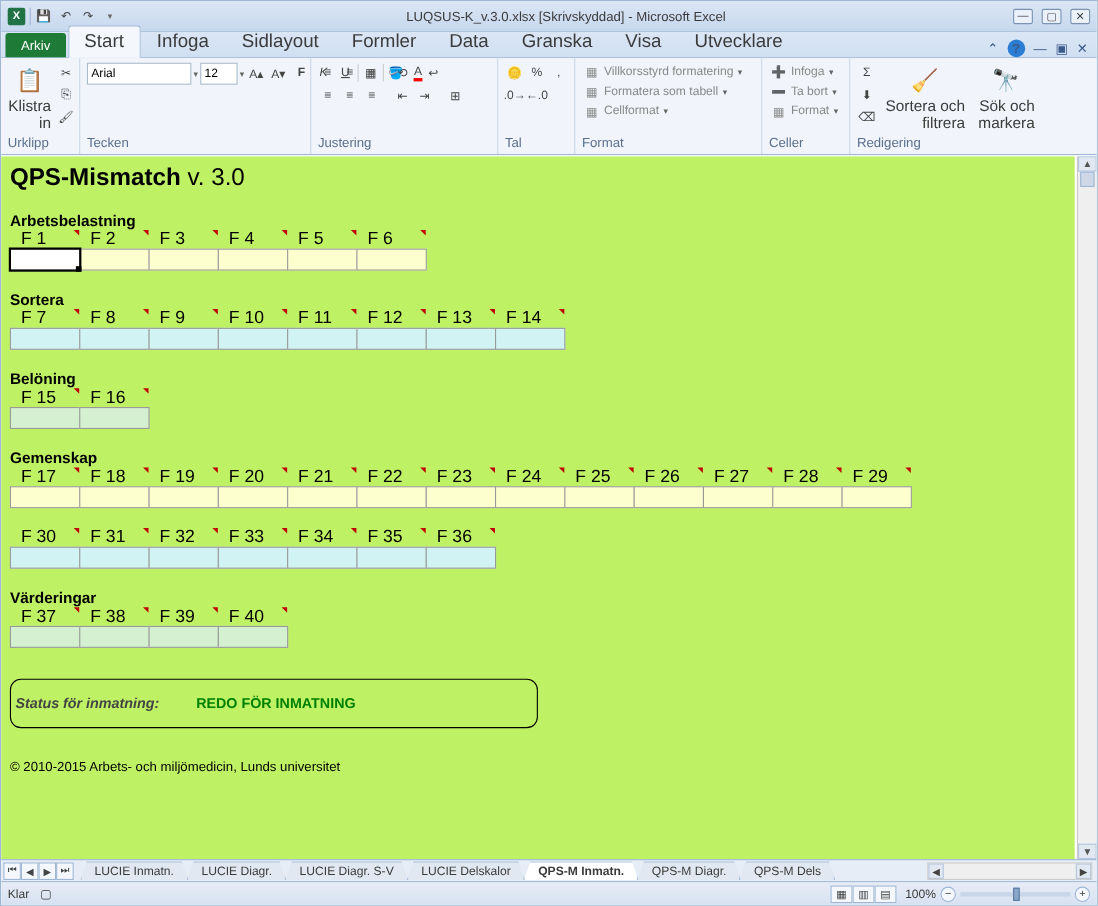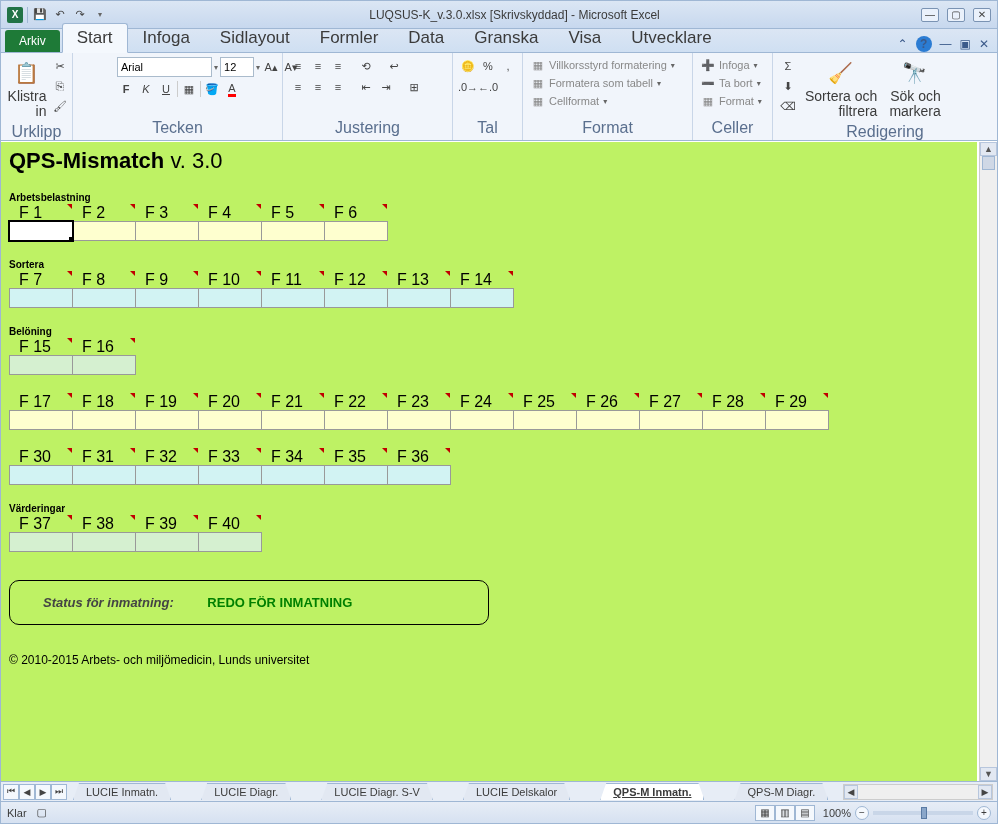--- a/index.html
+++ b/index.html
@@ -17,21 +17,21 @@
 .ribbon-tabs .file-tab { background:#1e7a37; color:#fff; padding:4px 14px; border-radius:3px 3px 0 0; margin-right:2px; cursor:pointer; font-size:12px; }
 .ribbon-tabs .tab { padding:4px 14px; color:#3b3b3b; cursor:pointer; font-size:17px; border:1px solid transparent; border-bottom:none;margin-top:16px; }
 .ribbon-tabs .tab.active { background:#f4f8fd; border:1px solid #9fb7d4; border-bottom:1px solid #f4f8fd; margin-bottom:-1px; border-radius:3px 3px 0 0; }
 .ribbon-tabs .right-icons { margin-left:auto; display:flex; gap:8px; padding-right:8px; align-items:center; }
 .ribbon-tabs .right-icons span { cursor:pointer; font-size:12px; color:#3b5a8a; }
 .help-circle { width:16px; height:16px; background:#2b7cd3; color:#fff; border-radius:50%; display:flex; align-items:center; justify-content:center; font-size:11px; font-weight:bold; }
 
 .ribbon { height:88px; background:#f1f5fb; border-bottom:1px solid #9fb7d4; display:flex; }
 .ribbon-group { border-right:1px solid #c9d6e8; padding:2px 6px; display:flex; flex-direction:column; }
 .ribbon-group .body { flex:1; display:flex; align-items:flex-start; gap:4px; padding-top:2px; }
-.ribbon-group .label { text-align:center; font-size:16px; color:#5a6f8e; padding:1px 0; }
+.ribbon-group .label { text-align:left; font-size:12px; color:#5a6f8e; padding:1px 0; }
 .ribbon-btn-lg { display:flex; flex-direction:column; align-items:center; gap:2px; padding:2px 4px; cursor:pointer; min-width:40px; }
 .ribbon-btn-lg .icon { width:28px; height:28px; display:flex; align-items:center; justify-content:center; font-size:20px; }
 .ribbon-btn-lg .text { font-size:14px; color:#3b3b3b; text-align:right; line-height:1.1; }
 .ribbon-col { display:flex; flex-direction:column; gap:2px; }
 .ribbon-mini { width:18px; height:18px; display:flex; align-items:center; justify-content:center; font-size:11px; cursor:pointer; color:#444; }
 .ribbon-row { display:flex; gap:2px; align-items:center; }
 .font-select { width:95px; height:20px; border:1px solid #abc; font-size:11px; padding:0 3px; background:#fff; }
 .size-select { width:34px; height:20px; border:1px solid #abc; font-size:11px; padding:0 3px; background:#fff; }
 .ribbon-item { display:flex; align-items:center; gap:4px; font-size:11px; color:#888; padding:1px 2px; cursor:pointer; white-space:nowrap; }
 .ribbon-item .ico { width:14px; height:14px; display:inline-flex; align-items:center; justify-content:center; font-size:11px; }
@@ -42,47 +42,47 @@
 .vscroll { position:absolute; top:0; right:0; width:18px; bottom:0; background:#efefef; border-left:1px solid #ccc; }
 .vscroll .thumb { position:absolute; top:14px; left:2px; right:2px; height:14px; background:#cfd8e6; border:1px solid #9fb7d4; }
 .vscroll .arrow { position:absolute; left:0; right:0; height:14px; display:flex; align-items:center; justify-content:center; font-size:9px; color:#555; background:#e2e8f2; border:1px solid #b7c6dd; }
 .vscroll .arrow.up { top:0; }
 .vscroll .arrow.down { bottom:0; }
 
 .main-title { font-family: Arial; font-size:22px; font-weight:bold; color:#000; }
 .main-title .ver { font-weight:normal; }
 
 .section { margin-top:18px; }
-.section-title { font-family: Arial; font-size:10px; font-weight:bold; color:#000; margin-bottom:1px; }
+.section-title { font-family: Arial; font-size:14px; font-weight:bold; color:#000; margin-bottom:1px; }
 .hdr-row { display:flex; }
 .data-row { display:flex; }
 .fcell { width:64px; height:18px; border:1px solid #000; margin-left:-1px; font-family: Arial; font-size:16px; color:#000; position:relative; display:flex; align-items:center; padding-left:10px; }
 .fcell:first-child { margin-left:0; }
 .fcell.hdr { border:none; border-right:1px solid transparent; }
 .fcell .tri { position:absolute; top:0; right:0; width:0; height:0; border-left:5px solid transparent; border-top:5px solid #c00000; }
 .dcell { width:64px; height:20px; border:1px solid #999; margin-left:-1px; margin-top:-1px; }
 .dcell:first-child { margin-left:0; }
 .yellow { background:#feffcf; }
 .cyan { background:#d2f3f3; }
 .green { background:#d5f0d0; }
 .selected-cell { outline:2px solid #000; outline-offset:-1px; position:relative; }
 .selected-cell::after { content:""; position:absolute; right:-2px; bottom:-2px; width:5px; height:5px; background:#000; }
 
-.status-box { margin-top:28px; width:480px; border:1px solid #000; border-radius:10px; padding:14px 33px; font-family: Arial; font-size:13px; }
+.status-box { margin-top:28px; width:480px; border:1px solid #000; border-radius:10px; padding:14px 4px; font-family: Arial; font-size:13px; }
 .status-box b { font-weight:bold; font-style:italic; }
 .status-box .ready { color:#008000; font-weight:bold; margin-left:30px; }
 
 .copyright { margin-top:28px; font-family: Arial; font-size:12px; color:#000; }
 
 .sheet-tabs-bar { position:absolute; bottom:22px; left:0; right:0; height:20px; background:#e7edf6; border-top:1px solid #9fb7d4; display:flex; align-items:center; }
 .sheet-nav { display:flex; gap:0; padding:0 2px; }
 .sheet-nav span { width:16px; height:16px; border:1px solid #9fb7d4; background:#f4f8fd; display:flex; align-items:center; justify-content:center; font-size:9px; cursor:pointer; }
-.sheet-tabs { display:flex; margin-left:4px; overflow:hidden; flex:1;gap:31px; }
+.sheet-tabs { display:flex; margin-left:4px; overflow:hidden; flex:1; }
 .sheet-tab { padding:2px 8px; background:#e2e8f2; border:1px solid #9fb7d4; border-bottom:none; margin-right:-1px; font-size:11px; color:#3b3b3b; cursor:pointer; white-space:nowrap; clip-path: polygon(6px 0, calc(100% - 6px) 0, 100% 100%, 0 100%); padding-left:12px; padding-right:12px; }
-.sheet-tab.active { background:#fff; font-weight:bold;text-decoration:underline; }
+.sheet-tab.active { background:#fff; font-weight:bold; }
 .hscroll { width:150px; height:16px; background:#efefef; border:1px solid #ccc; display:flex; align-items:center; margin:0 4px; }
 .hscroll .harrow { width:14px; height:14px; display:flex; align-items:center; justify-content:center; font-size:9px; background:#e2e8f2; border:1px solid #b7c6dd; }
 .hscroll .htrack { flex:1; }
 
 .statusbar { position:absolute; bottom:0; left:0; right:0; height:22px; background:linear-gradient(#e7edf6,#d6e1f1); border-top:1px solid #9fb7d4; display:flex; align-items:center; padding:0 6px; font-size:11px; color:#3b3b3b; }
 .statusbar .spacer { flex:1; }
 .statusbar .viewbtns { display:flex; gap:0; margin-right:8px; }
 .statusbar .viewbtns span { width:20px; height:16px; border:1px solid #9fb7d4; background:#f4f8fd; display:flex; align-items:center; justify-content:center; cursor:pointer; font-size:10px; }
 .statusbar .zoom { display:flex; align-items:center; gap:4px; }
 .statusbar .zoom .slider { width:100px; height:4px; background:#c9d6e8; position:relative; }
@@ -133,21 +133,21 @@
       <div class="ribbon-col">
         <div class="ribbon-mini">✂</div>
         <div class="ribbon-mini">⎘</div>
         <div class="ribbon-mini">🖌</div>
       </div>
     </div>
     <div class="label">Urklipp</div>
   </div>
 
   <div class="ribbon-group" style="width:210px">
-    <div class="body" style="flex-direction:column; gap:3px;margin-left:38px;">
+    <div class="body" style="gap:3px;">
       <div class="ribbon-row">
         <input class="font-select" value="Arial" style="">
         <span class="dd">▾</span>
         <input class="size-select" value="12" style="">
         <span class="dd">▾</span>
         <div class="ribbon-mini">A▴</div>
         <div class="ribbon-mini">A▾</div>
       </div>
       <div class="ribbon-row" style="color:#aaa">
         <div class="ribbon-mini">
@@ -328,20 +328,21 @@
           <div class="hdr-row">
             <div class="fcell hdr">F 15<div class="tri"></div></div>
             <div class="fcell hdr">F 16<div class="tri"></div></div>
           </div>
           <div class="data-row">
             <div class="dcell green"></div>
             <div class="dcell green"></div>
           </div>
         </div>
         <div class="section">
+          <div class="section-title">Gemenskap</div>
           <div class="hdr-row">
             <div class="fcell hdr">F 17<div class="tri"></div></div>
             <div class="fcell hdr">F 18<div class="tri"></div></div>
             <div class="fcell hdr">F 19<div class="tri"></div></div>
             <div class="fcell hdr">F 20<div class="tri"></div></div>
             <div class="fcell hdr">F 21<div class="tri"></div></div>
             <div class="fcell hdr">F 22<div class="tri"></div></div>
             <div class="fcell hdr">F 23<div class="tri"></div></div>
             <div class="fcell hdr">F 24<div class="tri"></div></div>
             <div class="fcell hdr">F 25<div class="tri"></div></div>

